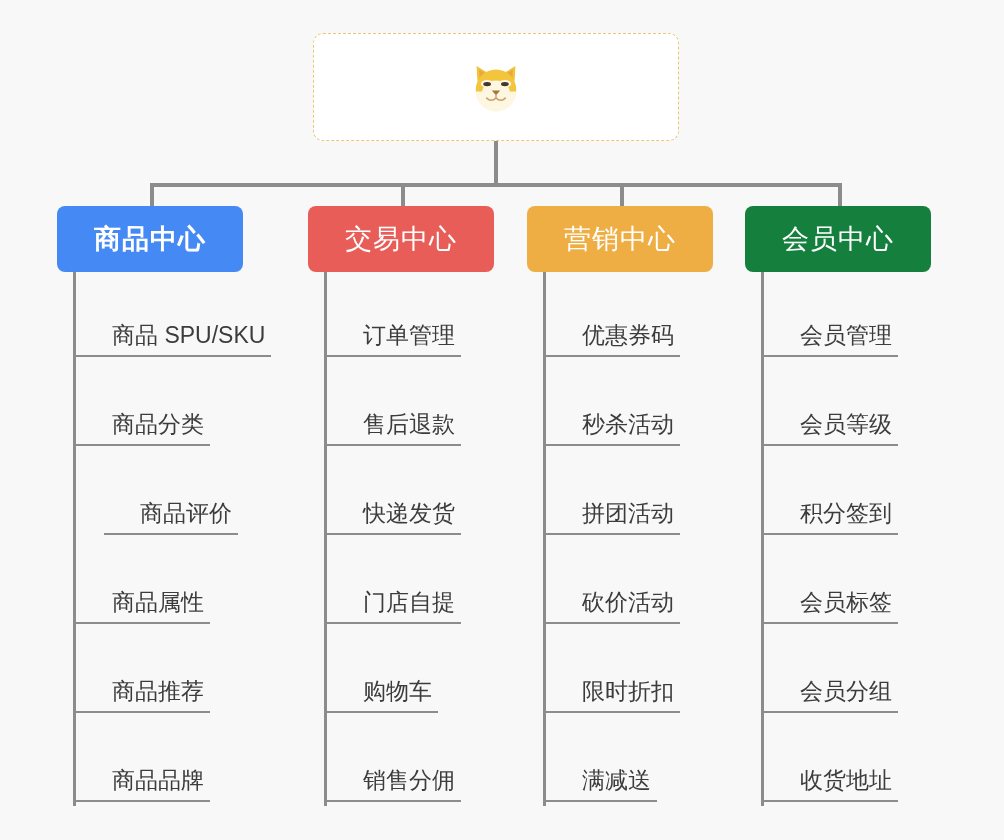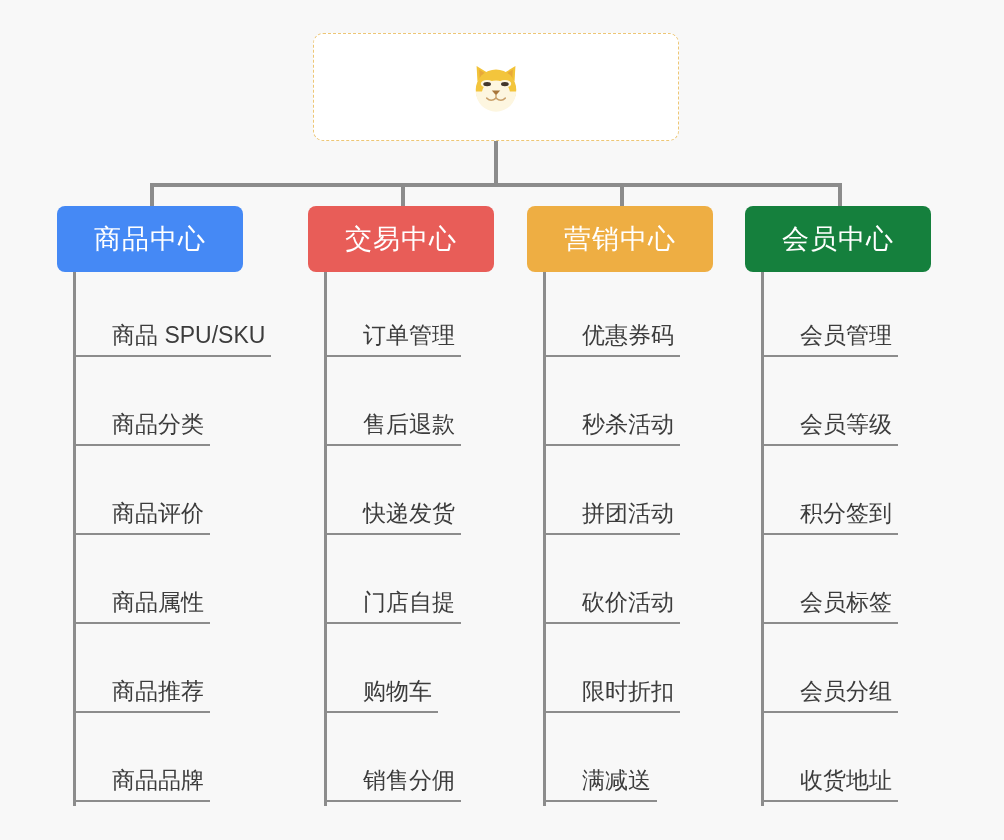--- a/index.html
+++ b/index.html
@@ -130,42 +130,42 @@
     </div>
   </div>
 
   <div class="conn conn-v" style="left: 494px; top: 141px; height: 44px; background: rgb(140, 140, 140);"></div>
   <div class="conn conn-h" style="left: 150px; top: 183px; width: 692px; background: rgb(140, 140, 140);"></div>
   <div class="conn conn-v" style="left: 150px; top: 183px; height: 25px; background: rgb(140, 140, 140);"></div>
   <div class="conn conn-v" style="left: 401px; top: 183px; height: 25px; background: rgb(140, 140, 140);"></div>
   <div class="conn conn-v" style="left: 620px; top: 183px; height: 25px; background: rgb(140, 140, 140);"></div>
   <div class="conn conn-v" style="left: 838px; top: 183px; height: 25px; background: rgb(140, 140, 140);"></div>
 
-  <div class="cat-box" style="left: 57px; background: rgb(69, 137, 245);">
+  <div class="cat-box" style="left: 57px; background: rgb(69, 137, 245); font-weight: bold;">
     <span>商品中心</span>
   </div>
   <div class="cat-box" style="left: 308px; background: rgb(232, 93, 88);">
     <span>交易中心</span>
   </div>
   <div class="cat-box" style="left: 527px; background: rgb(238, 174, 67);">
     <span>营销中心</span>
   </div>
   <div class="cat-box" style="left: 745px; background: #15803d;">
     <span>会员中心</span>
   </div>
 
   <div class="leaf-col" style="left:73px;">
     <div class="leaf-spine" style="height: 534px; background: rgb(140, 140, 140);"></div>
   <div class="leaf-item" style="top: 0px;">
         <div class="leaf-label" style="border-bottom-color: rgb(140, 140, 140);">商品 SPU/SKU</div>
       </div>
       <div class="leaf-item" style="top: 89px;">
         <div class="leaf-label" style="border-bottom-color: rgb(140, 140, 140);">商品分类</div>
       </div>
-      <div class="leaf-item" style="top: 178px;">
+      <div class="leaf-item" style="top: 178px; margin-left: 28px;">
         <div class="leaf-label" style="border-bottom-color: rgb(140, 140, 140);">商品评价</div>
       </div>
       <div class="leaf-item" style="top: 267px;">
         <div class="leaf-label" style="border-bottom-color: rgb(140, 140, 140);">商品属性</div>
       </div>
       <div class="leaf-item" style="top: 356px;">
         <div class="leaf-label" style="border-bottom-color: rgb(140, 140, 140);">商品推荐</div>
       </div>
       <div class="leaf-item" style="top: 445px;">
         <div class="leaf-label" style="border-bottom-color: rgb(140, 140, 140);">商品品牌</div>

